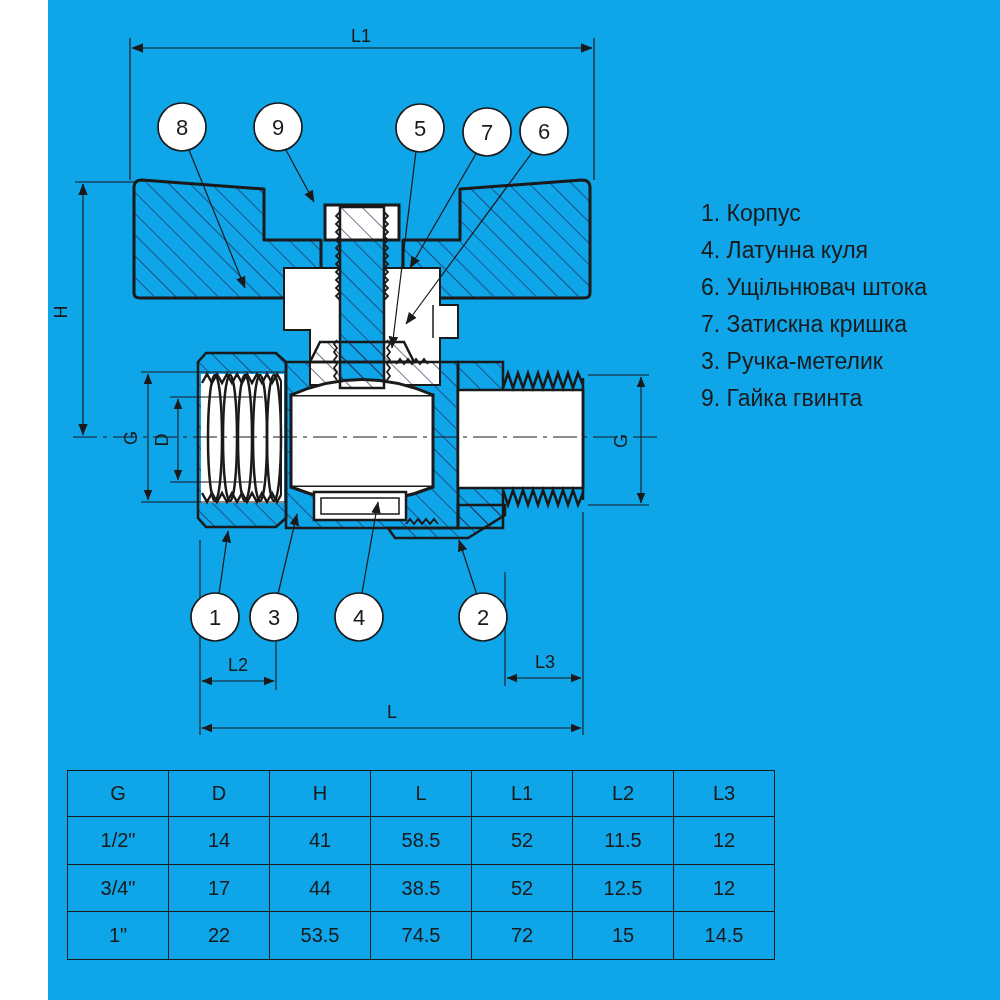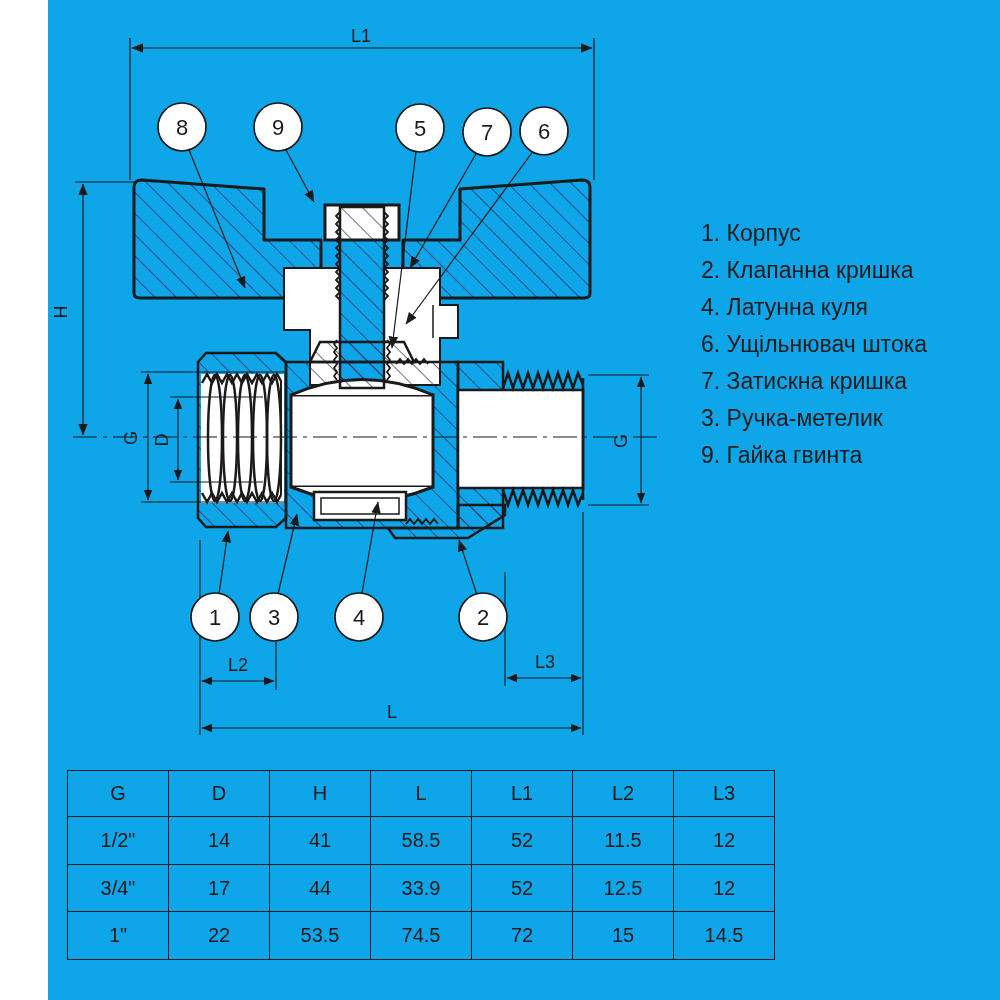--- a/index.html
+++ b/index.html
@@ -1,20 +1,20 @@
 <!DOCTYPE html>
 <html><head>
 <meta charset="utf-8">
 <style>
   html,body{margin:0;padding:0;background:#fff;}
   .canvas{position:relative;width:1000px;height:1000px;background:#0ea5e9;
           font-family:"Liberation Sans",sans-serif;color:#1a1a1a;overflow:hidden;margin-left:48px;}
   svg text{font-family:"Liberation Sans",sans-serif;fill:#1a1a1a;}
   .drawing{position:absolute;left:0;top:0;}
-  .legend{position:absolute;left:653px;top:215px;font-size:23px;line-height:37px;
+  .legend{position:absolute;left:653px;top:195px;font-size:23px;line-height:37px;
           white-space:nowrap;}
   .legend div{height:37px;}
   .spec-table{position:absolute;left:19px;top:770px;width:708px;height:190px;
           border-collapse:collapse;table-layout:fixed;font-size:20px;}
   .spec-table td{border:1.7px solid #1a1a1a;text-align:center;vertical-align:middle;
           padding:0;}
   .spec-table tr.hdr td{height:45px;}
   .spec-table tr.row td{height:46px;}
 </style>
 </head>
@@ -194,21 +194,20 @@
         </g>
       <g>
           <circle cx="435" cy="617" r="24" fill="#fff" stroke="#1a1a1a" stroke-width="1.7"></circle>
         <text x="435" y="625" text-anchor="middle">2</text>
         </g>
     </g>
   </svg>
 
   <div class="legend">
     <div>1. Корпус</div>
-    <div>2. Клапанна кришка</div>
     <div>4. Латунна куля</div>
     <div>6. Ущільнювач штока</div>
     <div>7. Затискна кришка</div>
     <div>3. Ручка-метелик</div>
     <div>9. Гайка гвинта</div>
   </div>
 
   <table class="spec-table">
     <tbody>
       <tr class="hdr">
@@ -226,21 +225,21 @@
         <td>41</td>
         <td>58.5</td>
         <td>52</td>
         <td>11.5</td>
         <td>12</td>
       </tr>
       <tr class="row">
         <td>3/4"</td>
         <td>17</td>
         <td>44</td>
-        <td>33.9</td>
+        <td>38.5</td>
         <td>52</td>
         <td>12.5</td>
         <td>12</td>
       </tr>
       <tr class="row">
         <td>1"</td>
         <td>22</td>
         <td>53.5</td>
         <td>74.5</td>
         <td>72</td>

